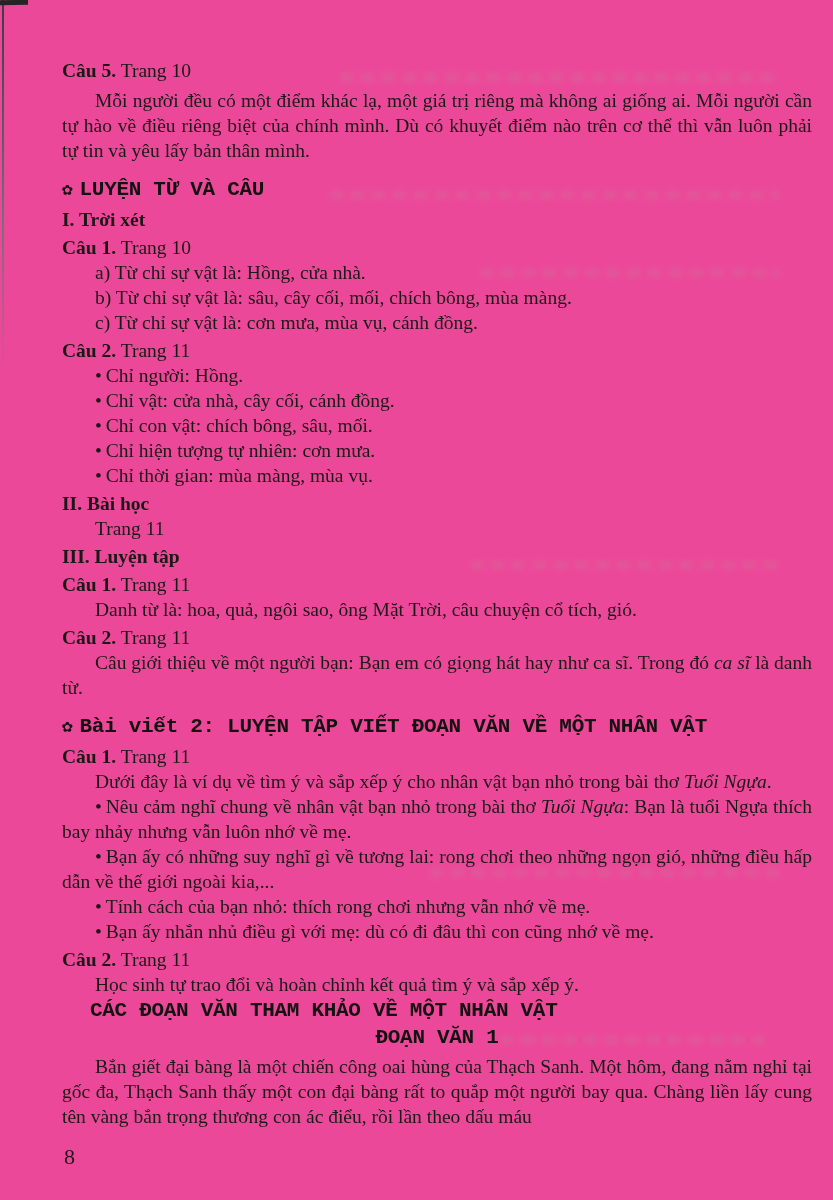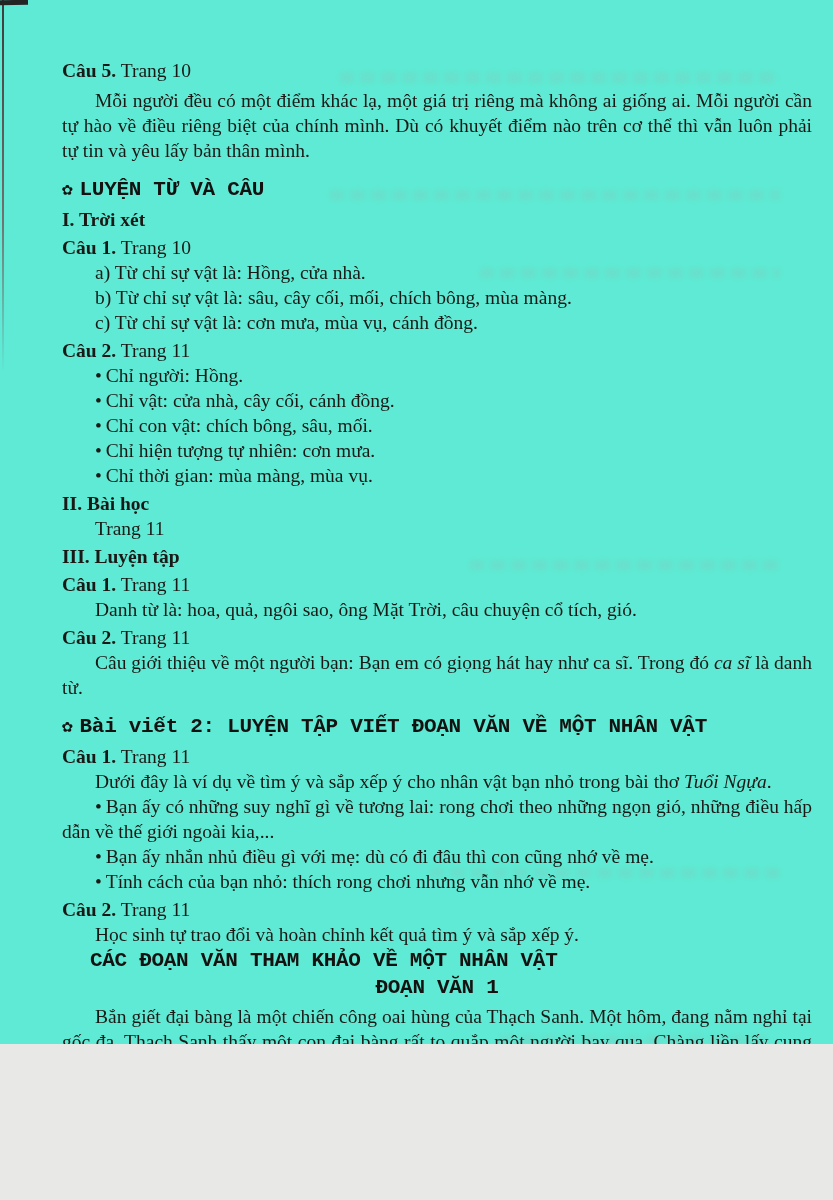--- a/index.html
+++ b/index.html
@@ -1,20 +1,20 @@
 <!DOCTYPE html>
 <html><head>
 <meta charset="utf-8">
 <style>
   html, body { margin: 0; padding: 0; background: #e8e8e6; }
   .page {
     position: relative;
     width: 833px;
-    height: 1044px;
-    background: #5eead4;
+    height: 1200px;
+    background: #ec4899;
     overflow: hidden;
     color: #1b1916;
     font-family: "Liberation Serif", serif;
   }
   .col {
     position: absolute;
     left: 62px;
     top: 58px;
     width: 750px;
   }
@@ -129,23 +129,24 @@
     <p class="para">Danh từ là: hoa, quả, ngôi sao, ông Mặt Trời, câu chuyện cổ tích, gió.</p>
 
     <p class="line mt2"><span class="lbl">Câu 2.</span> <span>Trang 11</span></p>
     <p class="para"><span>Câu giới thiệu về một người bạn: Bạn em có giọng hát hay như ca sĩ. Trong đó </span><i>ca sĩ</i><span> là danh từ.</span></p>
 
     <h2 class="sans mt12"><span class="flower">✿</span><span>Bài viết 2: LUYỆN TẬP VIẾT ĐOẠN VĂN VỀ MỘT NHÂN VẬT</span></h2>
 
     <p class="line mt2"><span class="lbl">Câu 1.</span> <span>Trang 11</span></p>
     <p class="para"><span>Dưới đây là ví dụ về tìm ý và sắp xếp ý cho nhân vật bạn nhỏ trong bài thơ </span><i>Tuổi Ngựa</i><span>.</span></p>
 
+    <p class="para bullet"><span>Nêu cảm nghĩ chung về nhân vật bạn nhỏ trong bài thơ </span><i>Tuổi Ngựa</i><span>: Bạn là tuổi Ngựa thích bay nhảy nhưng vẫn luôn nhớ về mẹ.</span></p>
     <p class="para bullet"><span>Bạn ấy có những suy nghĩ gì về tương lai: rong chơi theo những ngọn gió, những điều hấp dẫn về thế giới ngoài kia,...</span><i></i><span></span></p>
+    <p class="para bullet"><span>Tính cách của bạn nhỏ: thích rong chơi nhưng vẫn nhớ về mẹ.</span><i></i><span></span></p>
     <p class="para bullet"><span>Bạn ấy nhắn nhủ điều gì với mẹ: dù có đi đâu thì con cũng nhớ về mẹ.</span><i></i><span></span></p>
-    <p class="para bullet"><span>Tính cách của bạn nhỏ: thích rong chơi nhưng vẫn nhớ về mẹ.</span><i></i><span></span></p>
 
     <p class="line mt2"><span class="lbl">Câu 2.</span> <span>Trang 11</span></p>
     <p class="para">Học sinh tự trao đổi và hoàn chỉnh kết quả tìm ý và sắp xếp ý.</p>
 
     <h2 class="sans indent-head mt10">CÁC ĐOẠN VĂN THAM KHẢO VỀ MỘT NHÂN VẬT</h2>
     <h3 class="sans center">ĐOẠN VĂN 1</h3>
     <p class="para mt2">Bắn giết đại bàng là một chiến công oai hùng của Thạch Sanh. Một hôm, đang nằm nghỉ tại gốc đa, Thạch Sanh thấy một con đại bàng rất to quắp một người bay qua. Chàng liền lấy cung tên vàng bắn trọng thương con ác điểu, rồi lần theo dấu máu</p>
 
   </main>
 

